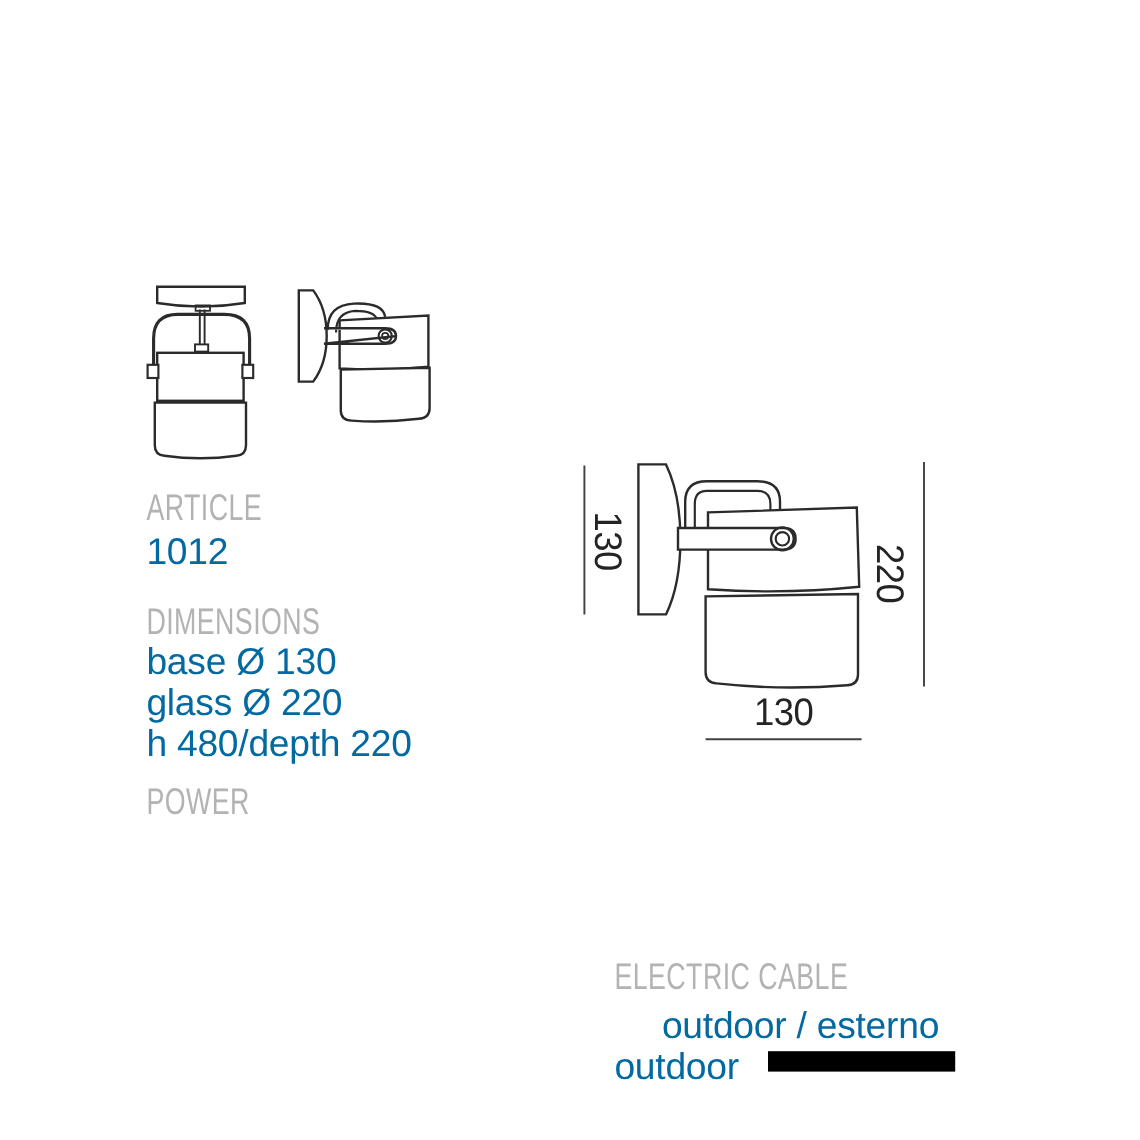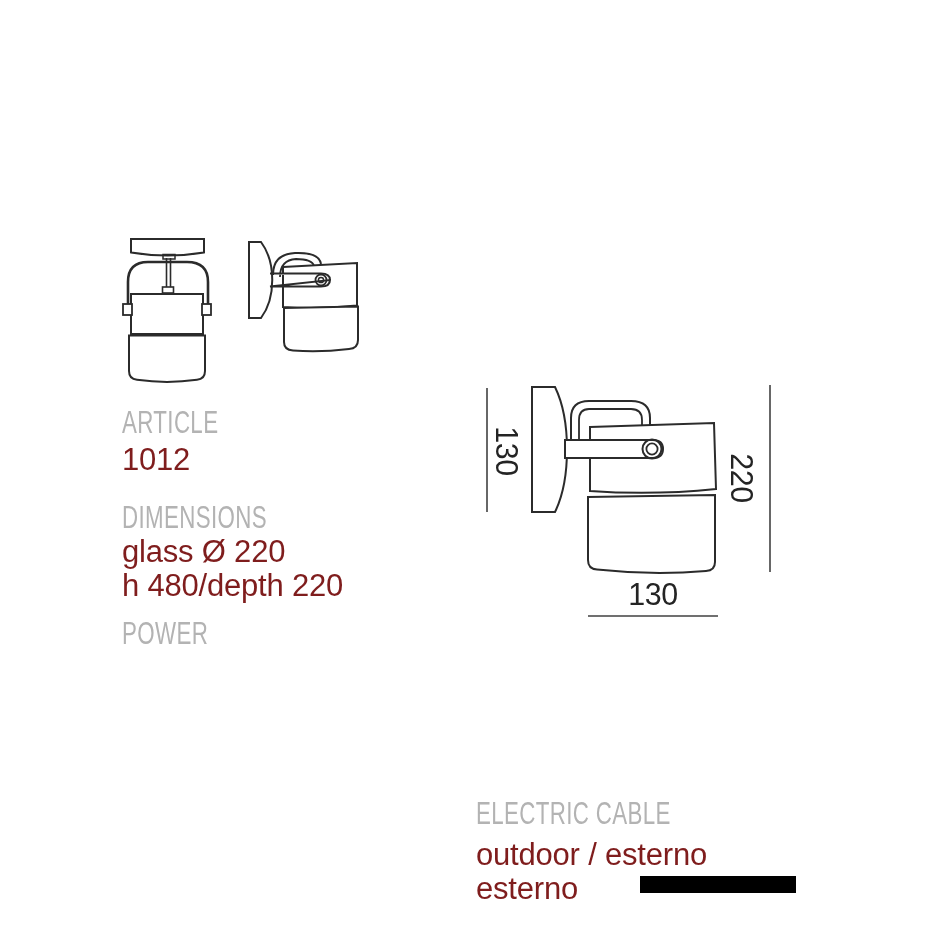--- a/index.html
+++ b/index.html
@@ -1,28 +1,28 @@
 <!DOCTYPE html>
 <html><head>
 <meta charset="utf-8">
 <style>
   html,body{margin:0;padding:0;background:#fff;}
   .page{
     position:relative;width:796px;height:950px;background:#ffffff;overflow:hidden;
     font-family:"Liberation Sans", sans-serif;color:#1a1a1a;
   }
   .abs{position:absolute;}
-  .line{font-size:31px;line-height:34px;letter-spacing:-0.2px;white-space:nowrap;color:#7f1d1d;}
+  .line{font-size:31px;line-height:34px;letter-spacing:-0.2px;white-space:nowrap;color:#0369a1;}
   .heading{color:#b3b3b3;transform:scaleX(0.72);transform-origin:0 50%;letter-spacing:0.5px;}
   .mt-3{margin-top:3px;}
   .mt-24{margin-top:24px;}
   .mt-14{margin-top:14px;}
-  .mt-7{margin-top:7px;}
+  .mt-7{margin-top:7px;text-align:right;}
   .specs{position:absolute;left:122px;top:406px;}
-  .cable{position:absolute;left:476px;top:797px;}
+  .cable{position:absolute;left:512px;top:797px;}
   .dim{
     position:absolute;font-size:32px;color:#242424;letter-spacing:-0.5px;white-space:nowrap;
   }
   .dim.vert{transform:translate(-50%,-50%) rotate(90deg) scaleX(0.95);}
   .dim.horiz{transform:translate(-50%,-50%) scaleX(0.95);}
   .swatch{position:absolute;left:640px;top:876px;width:223px;height:17px;background:#000000;}
   svg{display:block;}
 </style>
 </head>
 <body>
@@ -53,20 +53,21 @@
       <circle cx="81" cy="52" r="5.5" stroke-width="1.8"></circle>
       <circle cx="81" cy="52" r="2.6" stroke-width="1.5"></circle>
       <path d="M44,80 L118,78.5 L118,112 Q118,120.5 109,121 Q80,124.5 53,122.5 Q44,122 44,114 Z" fill="#ffffff"></path>
     </g>
   </svg>
 
   <div class="specs">
     <div class="line heading">ARTICLE</div>
     <div class="line mt-3">1012</div>
     <div class="line heading mt-24">DIMENSIONS</div>
+    <div class="line">base Ø 130</div>
     <div class="line">glass Ø 220</div>
     <div class="line">h 480/depth 220</div>
     <div class="line heading mt-14">POWER</div>
   </div>
 
   <svg class="abs" style="left:475px;top:378px" width="310" height="250" viewBox="0 0 310 250">
     <g stroke="#414141" stroke-width="1.6">
       <line x1="12" y1="10" x2="12" y2="134"></line>
       <line x1="295" y1="7" x2="295" y2="194"></line>
       <line x1="113" y1="238" x2="243" y2="238"></line>
@@ -83,17 +84,17 @@
     </g>
   </svg>
 
   <div class="dim vert" style="left:506px;top:451px">130</div>
   <div class="dim vert" style="left:741px;top:478px">220</div>
   <div class="dim horiz" style="left:653px;top:594px">130</div>
 
   <div class="cable">
     <div class="line heading">ELECTRIC CABLE</div>
     <div class="line mt-7">outdoor / esterno</div>
-    <div class="line">esterno</div>
+    <div class="line">outdoor</div>
   </div>
   <div class="swatch"></div>
 
 </div>
 
 </body></html>

